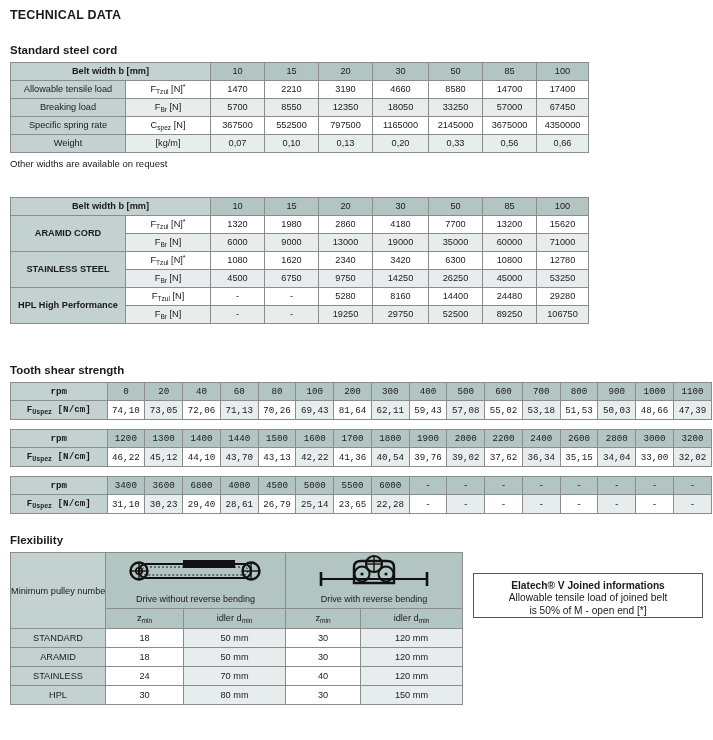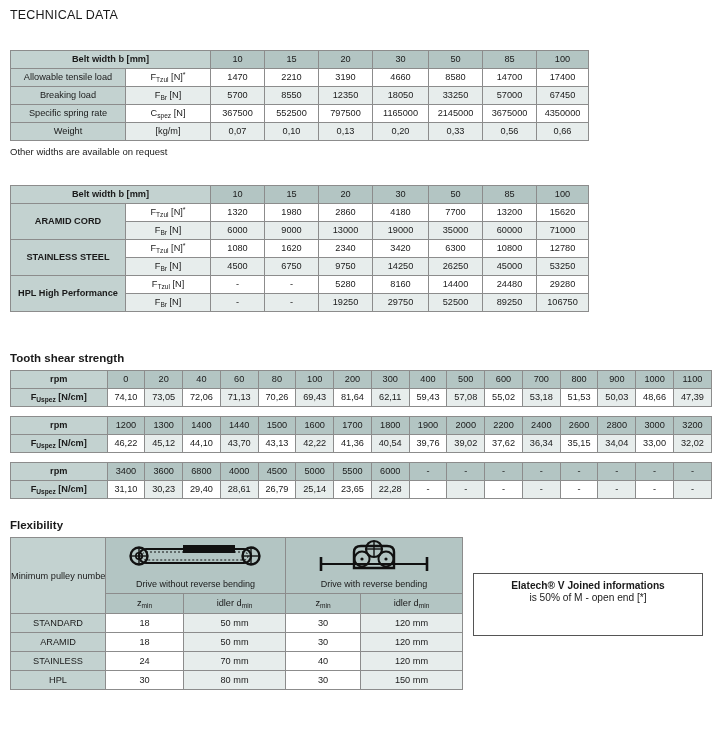--- a/index.html
+++ b/index.html
@@ -9,21 +9,21 @@
     height: 740px;
     background: #ffffff;
     font-family: "Liberation Sans", sans-serif;
     color: #1a1a1a;
     overflow: hidden;
   }
   .page { padding: 6px 10px 0 10px; position: relative; }
 
   .doc-title {
     font-size: 12.5px;
-    font-weight: normal;
+    font-weight: bold;
     letter-spacing: .2px;
     margin: 2px 0 0 0;
   }
   .section-title {
     font-size: 11.5px;
     font-weight: bold;
     margin: 0;
   }
   .note {
     font-size: 9.5px;
@@ -53,21 +53,21 @@
   .sym { background: #ffffff; }
   .alt { background: #e7edec !important; }
   .altsym { background: #e7edec !important; }
 
   sub { font-size: 6.6px; vertical-align: baseline; position: relative; top: 2px; }
   sup { font-size: 7px; vertical-align: baseline; position: relative; top: -3px; }
 
   
   .w-sc { width: 578px; }
   .w-sp { width: 578px; }
-  .w-ts { width: 702px; }
+  .w-ts { width: 702px; font-family: Liberation Mono, monospace; }
   .w-fx { width: 452px; }
 
   
   table.fx td { height: 18px; line-height: 18px; }
   .fx-side {
     background: #c3d2d0 !important;
     text-align: left;
     vertical-align: middle;
     padding: 0 6px;
     font-weight: bold;
@@ -83,39 +83,40 @@
   }
   .fx-diag .cap { font-size: 9px; display: block; margin-top: 1px; }
   .fx-sub { background: #b3c5c3 !important; font-weight: bold; font-size: 9.6px; height: 19px; line-height: 19px;}
   .fx-row-lbl { background: #c3d2d0 !important; text-align: left; padding-left: 5px; font-weight: bold; font-size: 9.4px; }
 
   .infobox {
     position: absolute;
     left: 473px;
     top: 573px;
     width: 230px;
-    height: 63px;
+    height: 45px;
     border: 1px solid #555;
     background: #fff;
     text-align: center;
     padding-top: 6px;
   }
   .infobox .ttl { font-size: 10.2px; font-weight: bold; }
   .infobox .ln { font-size: 10.2px; line-height: 13px; }
 
   svg { display: block; margin: 0 auto; }
 </style>
 </head>
 <body>
 
 <div class="page">
 
   <div class="doc-title">TECHNICAL DATA</div>
 
   <div style="height:22px"></div>
+  <div class="section-title">Standard steel cord</div>
   <div style="height:6px"></div>
   <table class="t w-sc">
     <colgroup>
       <col style="width:115px">
         <col style="width:85px">
       <col style="width:54px">
         <col style="width:54px">
         <col style="width:54px">
       <col style="width:56px">
         <col style="width:54px">
@@ -540,16 +541,17 @@
           <td class="">30</td>
           <td class="alt">80 mm</td>
           <td class="">30</td>
           <td class="alt">150 mm</td>
         </tr>
       </tbody>
   </table>
 
   <div class="infobox">
     <div class="ttl">Elatech® V Joined informations</div>
+    <div class="ln">Allowable tensile load of joined belt</div>
     <div class="ln">is 50% of M - open end [*]</div>
   </div>
 
 </div>
 
 </body></html>

